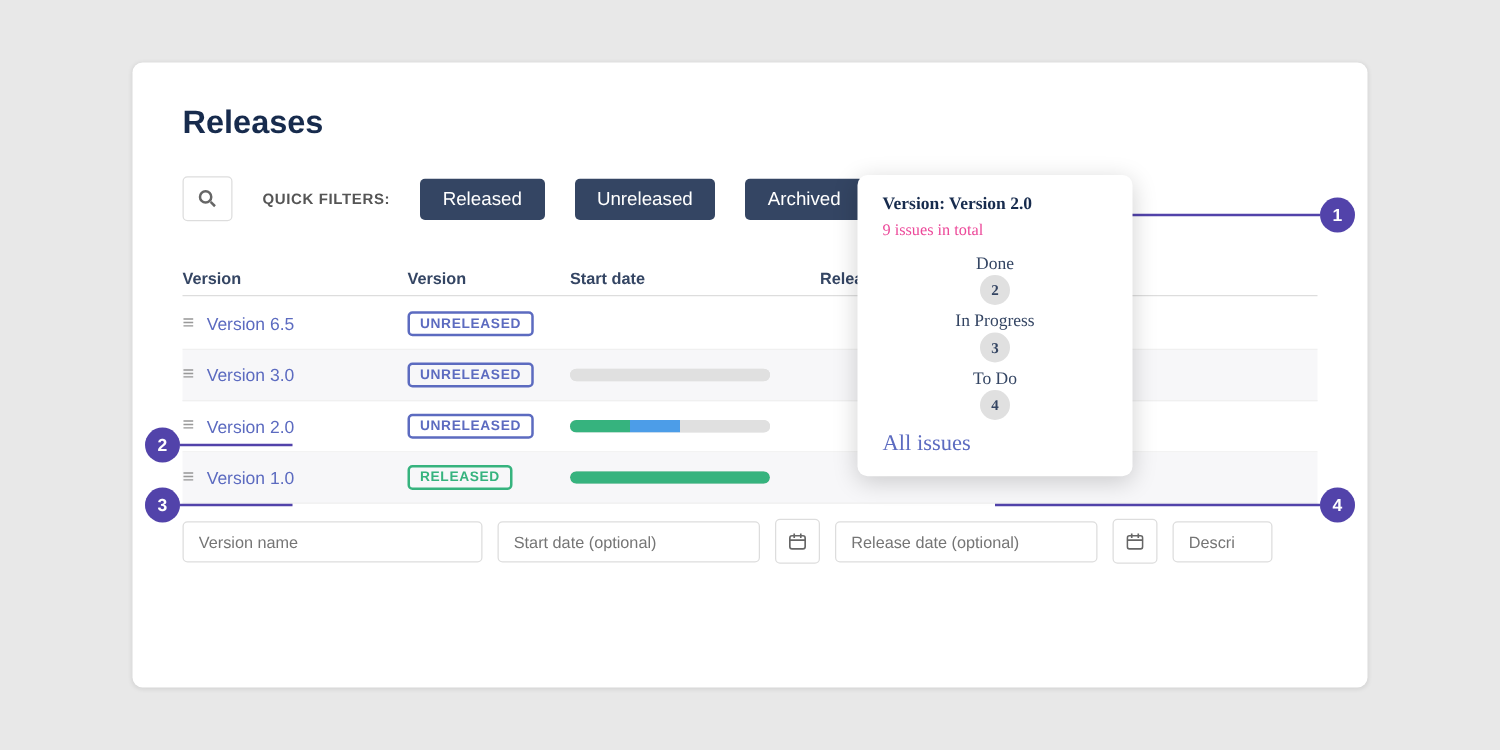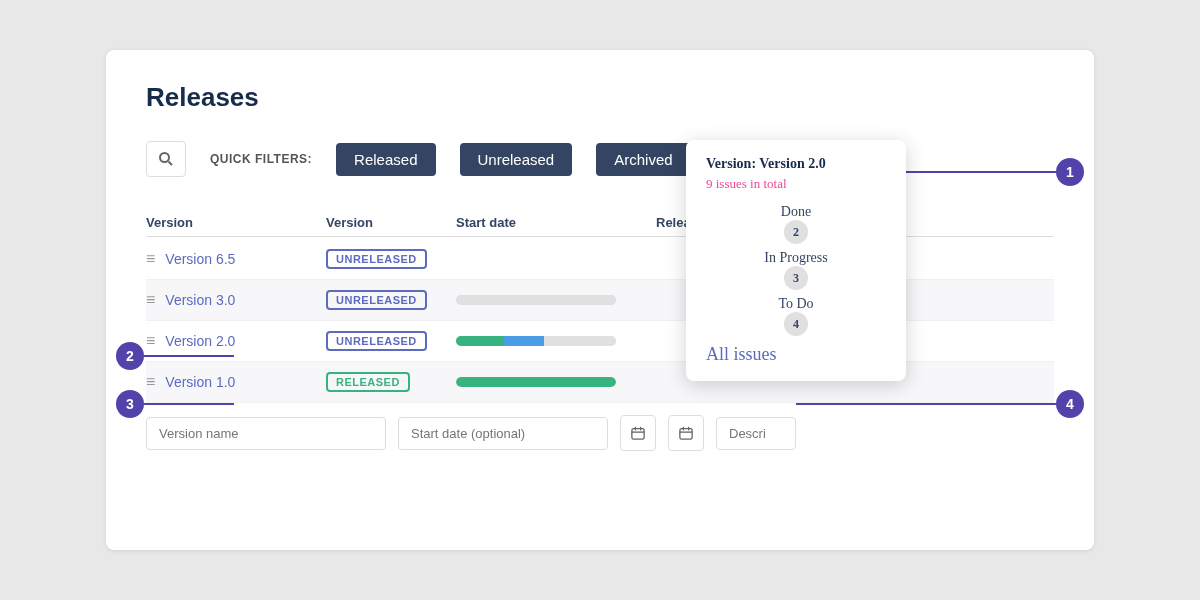--- a/index.html
+++ b/index.html
@@ -329,20 +329,21 @@
       <input class="add-input" style="width: 240px;" placeholder="Version name">
       <input class="add-input" style="width: 210px;" placeholder="Start date (optional)">
       <div class="add-input-icon">
         <svg width="14" height="14" viewBox="0 0 16 16" fill="none" stroke="#666" stroke-width="1.5">
           <rect x="1" y="3" width="14" height="12" rx="2"></rect>
           <line x1="1" y1="7" x2="15" y2="7"></line>
           <line x1="5" y1="1" x2="5" y2="5"></line>
           <line x1="11" y1="1" x2="11" y2="5"></line>
         </svg>
       </div>
+      <input class="add-input" style="width: 210px;" placeholder="Release date (optional)">
       <div class="add-input-icon">
         <svg width="14" height="14" viewBox="0 0 16 16" fill="none" stroke="#666" stroke-width="1.5">
           <rect x="1" y="3" width="14" height="12" rx="2"></rect>
           <line x1="1" y1="7" x2="15" y2="7"></line>
           <line x1="5" y1="1" x2="5" y2="5"></line>
           <line x1="11" y1="1" x2="11" y2="5"></line>
         </svg>
       </div>
       <input class="add-input" style="width: 80px;" placeholder="Descri">
     </div>

